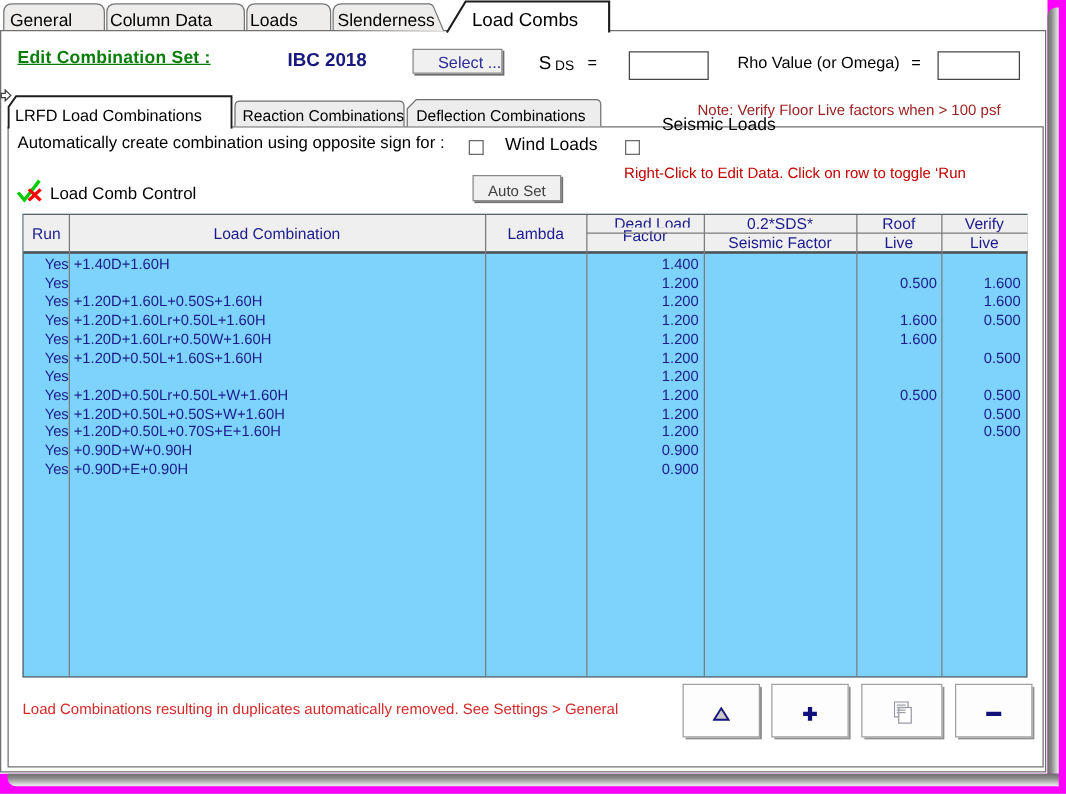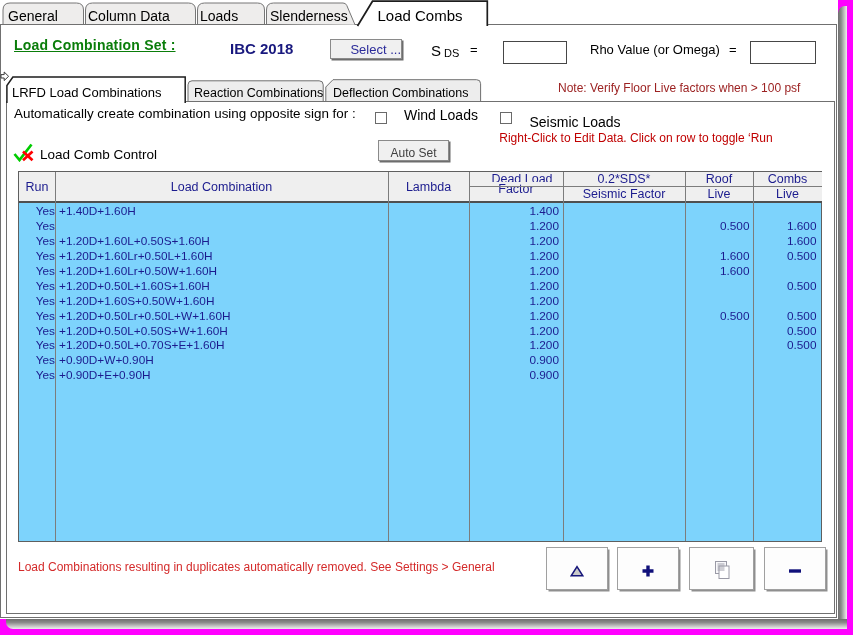--- a/index.html
+++ b/index.html
@@ -44,21 +44,21 @@
   <path d="M357.5,26 L372.5,1.2 H487.3 V26" fill="#ffffff" stroke="#1d1d1d" stroke-width="1.7"></path>
   <g font-family="Liberation Sans" font-size="14" fill="#000000">
     <text x="8" y="20.5">General</text>
     <text x="88" y="20.5">Column Data</text>
     <text x="200" y="20.5">Loads</text>
     <text x="270" y="20.5">Slenderness</text>
     <text x="377.5" y="20.7" font-size="15">Load Combs</text>
   </g>
 </svg>
 
-<div class="abs" style="left:14px;top:37.5px;font-size:14px;font-weight:bold;color:#0a7d0a;text-decoration:underline;letter-spacing:0.2px;">Load Combination Set :</div>
+<div class="abs" style="left:14px;top:37.5px;font-size:14px;font-weight:bold;color:#0a7d0a;text-decoration:underline;letter-spacing:0.2px;">Edit Combination Set :</div>
 <div class="abs" style="left:230px;top:41px;font-size:15px;font-weight:bold;color:#18187e;">IBC 2018</div>
 <div class="abs" style="left:330px;top:39px;width:72px;height:20px;background:#f0f0f0;border:1px solid #8a8a8a;box-shadow:1.5px 1.5px 0 0 #6d6d6d;text-align:right;font-size:13px;line-height:19px;color:#2b2b9a;">Select ...</div>
 <div class="abs" style="left:431px;top:42.5px;font-size:15px;color:#000;">S</div>
 <div class="abs" style="left:444px;top:47.5px;font-size:11px;color:#000;">DS</div>
 <div class="abs" style="left:470px;top:43px;font-size:13px;color:#000;">=</div>
 <div class="ibox" style="left:503px;top:41px;width:64px;height:23px;"></div>
 <div class="abs" style="left:590px;top:43.2px;font-size:13px;color:#000;">Rho Value (or Omega)</div>
 <div class="abs" style="left:729px;top:43.2px;font-size:13px;color:#000;">=</div>
 <div class="ibox" style="left:750px;top:41px;width:66px;height:23px;"></div>
 
@@ -77,21 +77,21 @@
     <text x="333" y="26.8" font-size="12.5">Deflection Combinations</text>
   </g>
 </svg>
 
 <div class="abs" style="left:558px;top:82px;font-size:12px;color:#9c2222;">Note: Verify Floor Live factors when &gt; 100 psf</div>
 
 <div class="abs" style="left:14px;top:107px;font-size:13.4px;color:#000;">Automatically create combination using opposite sign for :</div>
 <div class="cb" style="left:375px;top:111.5px;"></div>
 <div class="abs" style="left:404px;top:107.5px;font-size:14px;color:#000;">Wind Loads</div>
 <div class="cb" style="left:499.5px;top:111.5px;"></div>
-<div class="abs" style="left:529.5px;top:115px;font-size:14px;color:#000;text-align:center;">Seismic Loads</div>
+<div class="abs" style="left:529.5px;top:92px;font-size:14px;color:#000;text-align:center;">Seismic Loads</div>
 
 <svg class="abs" style="left:13px;top:142.5px;" width="22" height="19">
   <path d="M1.5,11 L6.5,17 L18.5,1.5" fill="none" stroke="#00cc00" stroke-width="2.7"></path>
   <path d="M10,8.5 L19.5,17.3 M19.5,8.5 L10,17.3" fill="none" stroke="#ff0000" stroke-width="2.7"></path>
 </svg>
 <div class="abs" style="left:40px;top:147.5px;font-size:13.5px;color:#000;">Load Comb Control</div>
 <div class="abs" style="left:378px;top:139.5px;width:71px;height:21px;background:#f0f0f0;border:1px solid #8a8a8a;box-shadow:1.5px 1.5px 0 0 #6d6d6d;text-align:center;font-size:12px;line-height:24px;color:#404040;">Auto Set</div>
 <div class="abs" style="left:400px;top:132px;width:416px;text-align:center;font-size:12px;color:#c00000;margin-left:28px;">Right-Click to Edit Data. Click on row to toggle ‘Run</div>
 
 <div id="grid">
@@ -100,21 +100,21 @@
 
   <div class="hcell" style="left:0;top:0;width:36px;height:29px;">Run</div>
   <div class="hcell" style="left:369px;top:0;width:81px;height:29px;">Lambda</div>
   <div class="hcell" style="left:36px;top:0;width:333px;height:29px;">Load Combination</div>
   <div class="hcell" style="left:450px;top:0;width:94px;height:14.5px;padding-left:12px;">Dead Load</div>
   <div class="hcell" style="left:450px;top:10px;width:94px;height:14.5px;">Factor</div>
   <div class="hcell" style="left:544px;top:0;width:122px;height:14.5px;">0.2*SDS*</div>
   <div class="hcell" style="left:544px;top:14.5px;width:122px;height:14.5px;">Seismic Factor</div>
   <div class="hcell" style="left:666px;top:0;width:68px;height:14.5px;">Roof</div>
   <div class="hcell" style="left:666px;top:14.5px;width:68px;height:14.5px;">Live</div>
-  <div class="hcell" style="left:734px;top:0;width:69px;height:14.5px;">Combs</div>
+  <div class="hcell" style="left:734px;top:0;width:69px;height:14.5px;">Verify</div>
   <div class="hcell" style="left:734px;top:14.5px;width:69px;height:14.5px;">Live</div>
 
   <div class="gh" style="left:450px;top:14px;width:353px;height:1px;"></div>
 
   <div class="gh" style="left:0;top:29px;width:803px;height:2px;background:#4f4f4f;"></div>
 
   <div class="gv" style="left:36px;"></div>
   <div class="gv" style="left:369px;"></div>
   <div class="gv" style="left:450px;"></div>
   <div class="gv" style="left:544px;"></div>
@@ -152,21 +152,20 @@
       <span class="c6">1.600</span>
     </div>
   <div class="row" style="top:106.7px;">
       <span class="c1">Yes</span>
       <span class="c2">+1.20D+0.50L+1.60S+1.60H</span>
       <span class="c4">1.200</span>
       <span class="c7">0.500</span>
     </div>
   <div class="row" style="top:121.6px;">
       <span class="c1">Yes</span>
-      <span class="c2">+1.20D+1.60S+0.50W+1.60H</span>
       <span class="c4">1.200</span>
     </div>
   <div class="row" style="top:136.5px;">
       <span class="c1">Yes</span>
       <span class="c2">+1.20D+0.50Lr+0.50L+W+1.60H</span>
       <span class="c4">1.200</span>
       <span class="c6">0.500</span>
       <span class="c7">0.500</span>
     </div>
   <div class="row" style="top:151.5px;">

